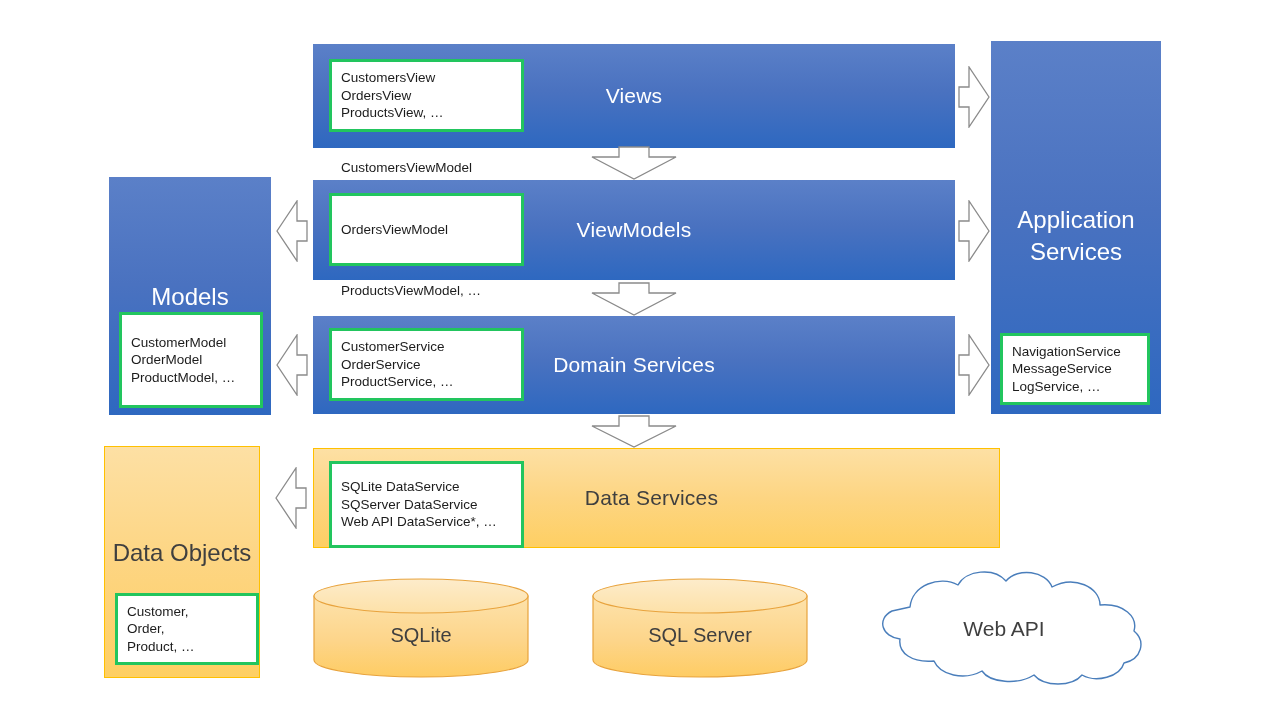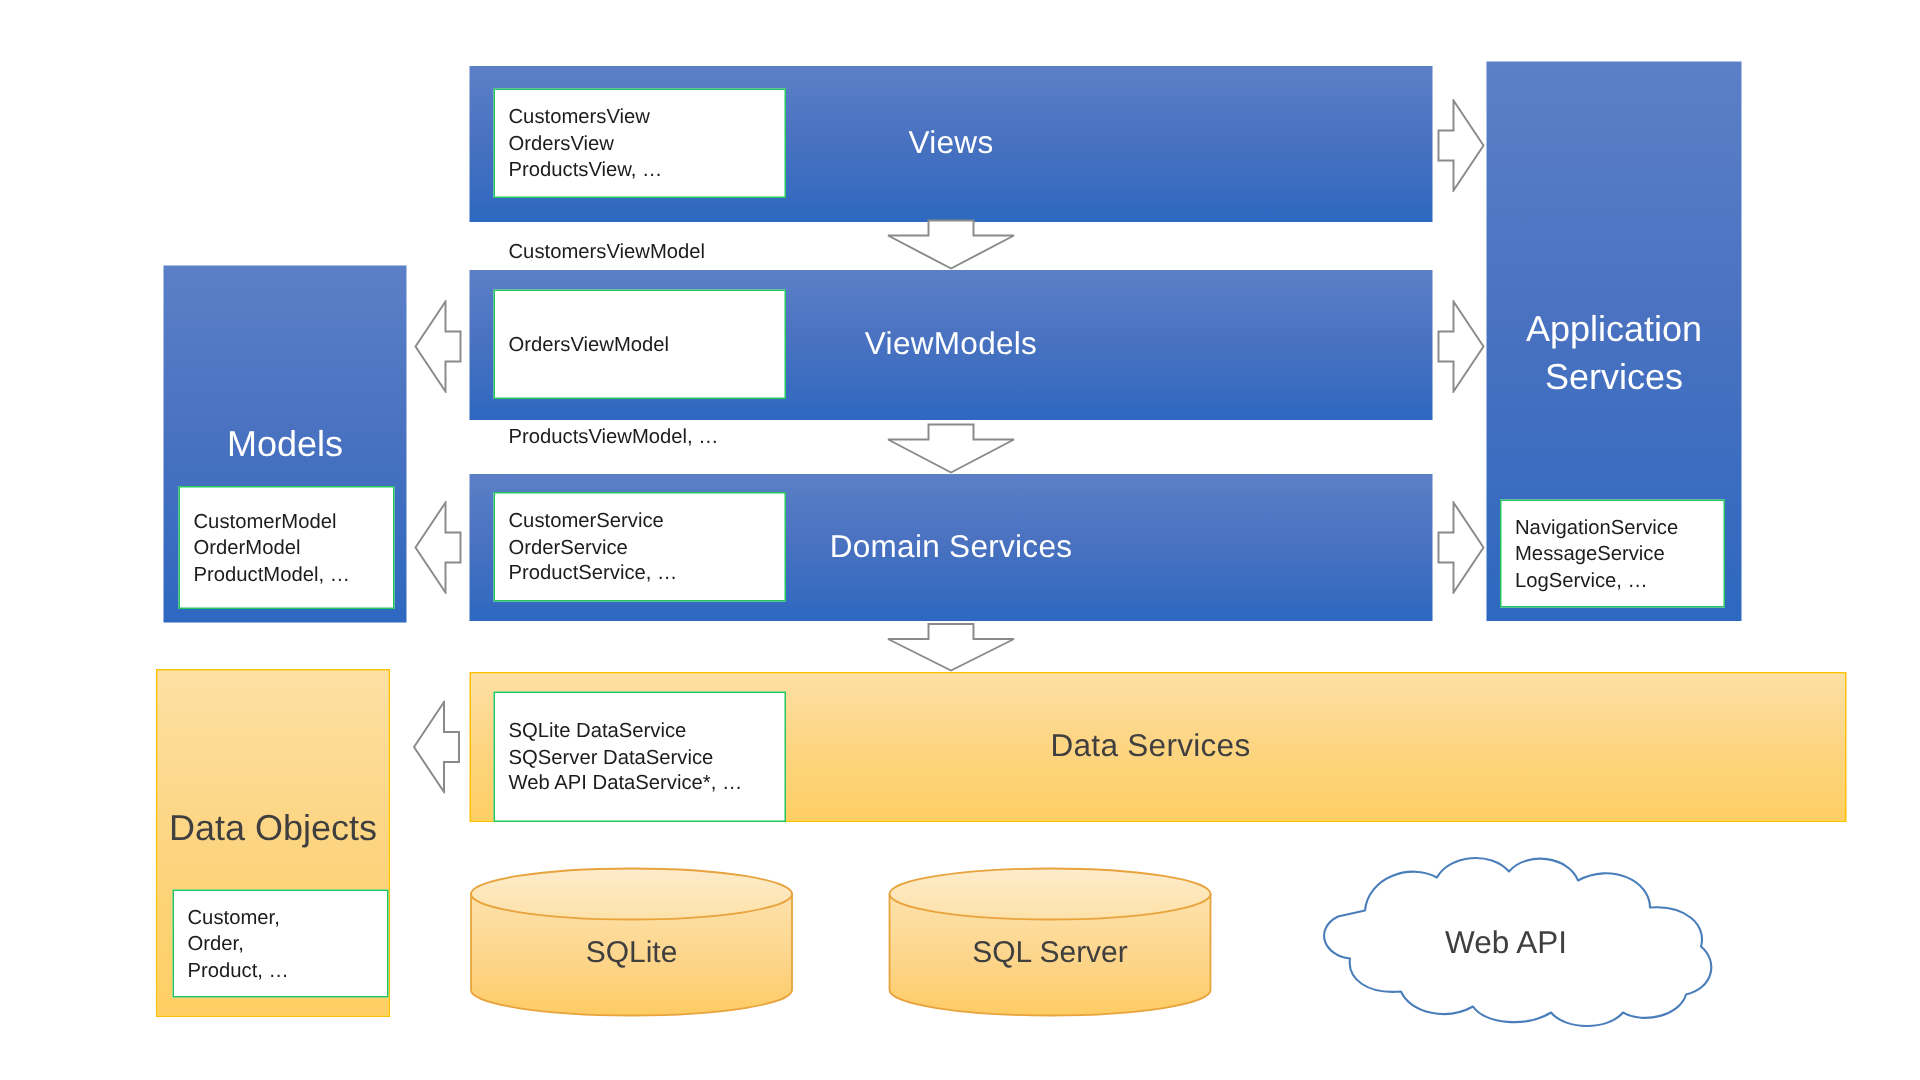--- a/index.html
+++ b/index.html
@@ -69,21 +69,21 @@
     line-height: 1.35;
   }
   .side-title.dark {
     color: #3f3f3f;
   }
 
   
   .detail-box {
     position: absolute;
     background: #ffffff;
-    border: 1px solid #22c55e;
+    border: 3px solid #22c55e;
     box-sizing: border-box;
     display: flex;
     flex-direction: column;
     justify-content: center;
     padding: 6px 9px;
   }
   .detail-line {
     font-size: 13.5px;
     color: #1c1c1c;
     line-height: 17.5px;
@@ -125,21 +125,21 @@
   }
 </style>
 </head>
 <body>
 
 <div class="canvas">
 
   <div class="side-panel blue" style="left:109px; top:177px; width:162px; height:238px;">
     <div class="side-title" style="top:104px;">Models</div>
   </div>
-  <div class="detail-box" style="left:119px; top:324px; width:144px; height:82px;">
+  <div class="detail-box" style="left:119px; top:312px; width:144px; height:96px;">
     <div class="detail-line">CustomerModel</div>
     <div class="detail-line">OrderModel</div>
     <div class="detail-line">ProductModel, …</div>
   </div>
 
   <div class="side-panel orange" style="left:104px; top:446px; width:156px; height:232px;">
     <div class="side-title dark" style="top:90px;">Data Objects</div>
   </div>
   <div class="detail-box" style="left:115px; top:593px; width:144px; height:72px;">
     <div class="detail-line">Customer,</div>
@@ -167,21 +167,21 @@
 
   <div class="layer-bar blue" style="left:313px; top:316px; width:642px; height:98px;">
     <div class="layer-title">Domain Services</div>
   </div>
   <div class="detail-box" style="left:329px; top:328px; width:195px; height:73px;">
     <div class="detail-line">CustomerService</div>
     <div class="detail-line">OrderService</div>
     <div class="detail-line">ProductService, …</div>
   </div>
 
-  <div class="layer-bar orange" style="left:313px; top:448px; width:918px; height:100px;">
+  <div class="layer-bar orange" style="left:313px; top:448px; width:687px; height:100px;">
     <div class="layer-title dark" style="margin-left:-10px;">Data Services</div>
   </div>
   <div class="detail-box" style="left:329px; top:461px; width:195px; height:87px;">
     <div class="detail-line">SQLite DataService</div>
     <div class="detail-line">SQServer DataService</div>
     <div class="detail-line">Web API DataService*, …</div>
   </div>
 
   <div class="side-panel blue" style="left:991px; top:41px; width:170px; height:373px;">
     <div class="side-title" style="top:163px;">

